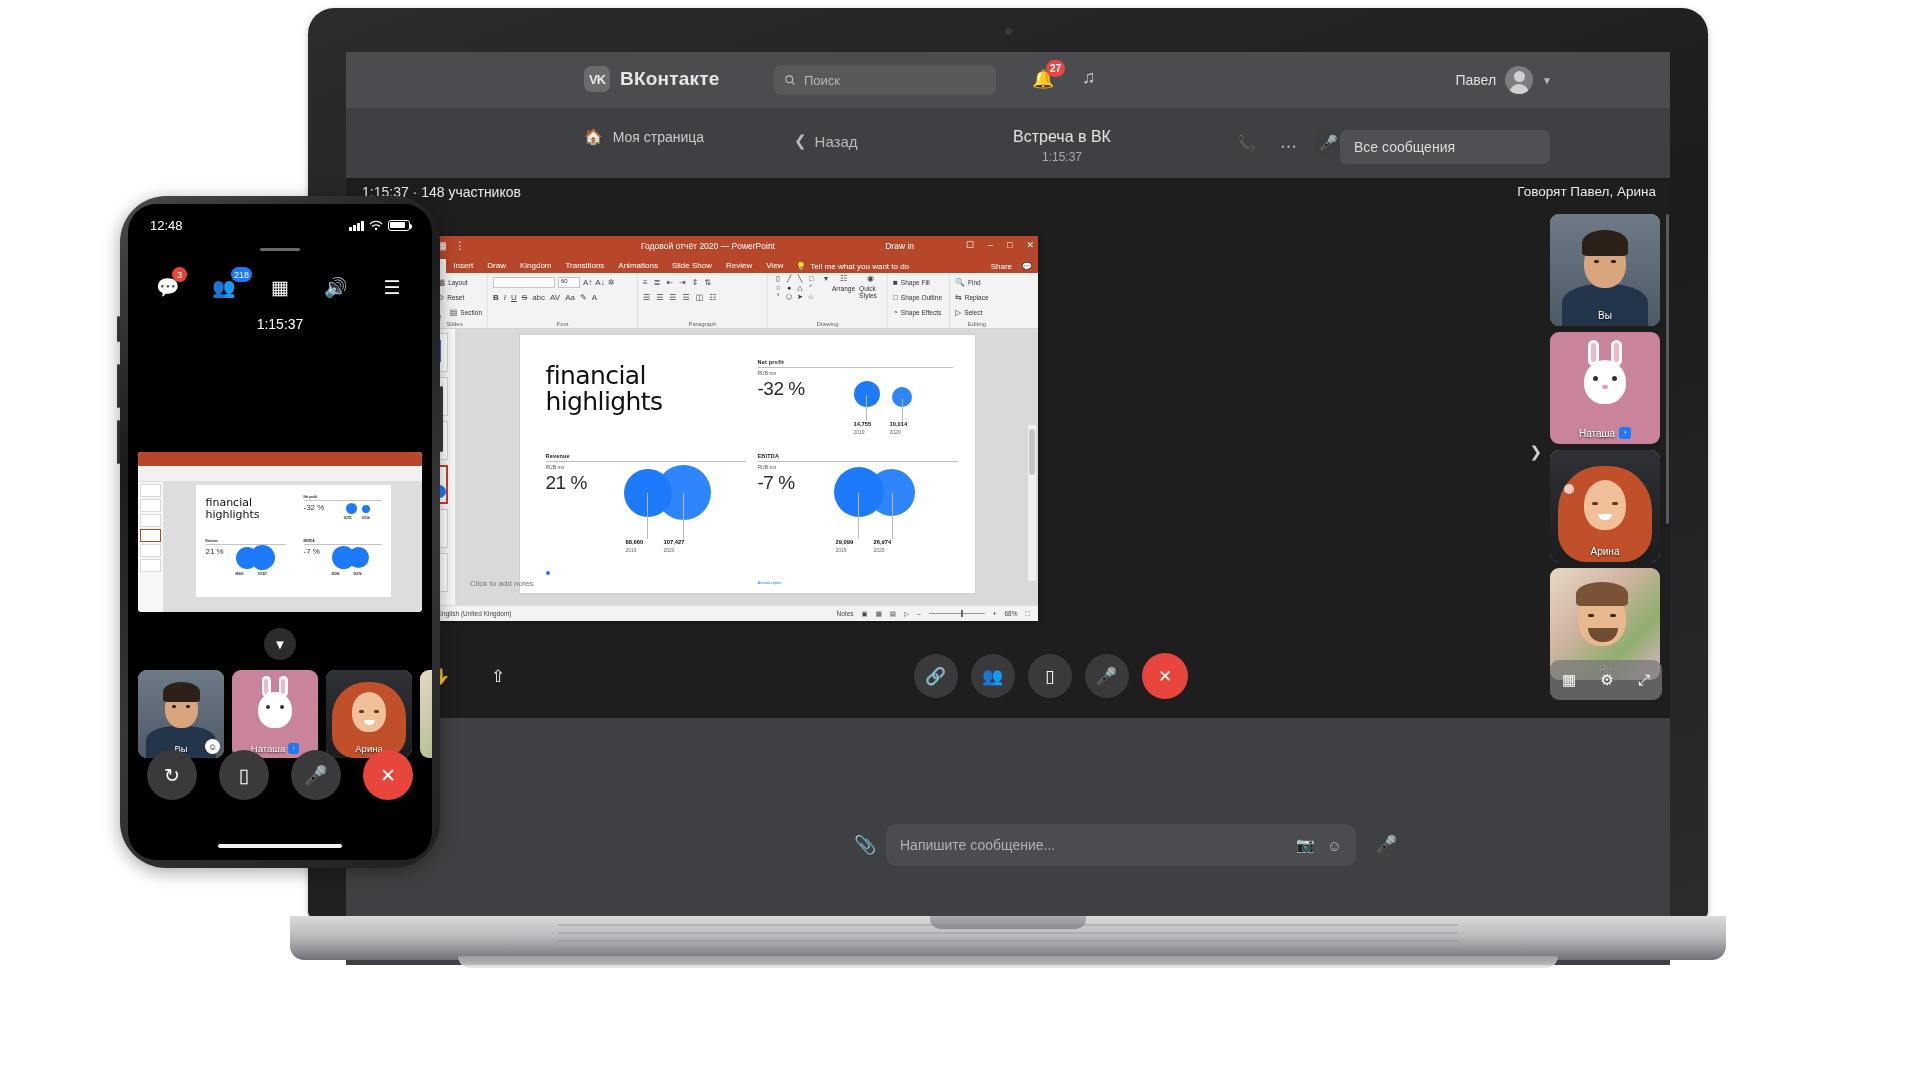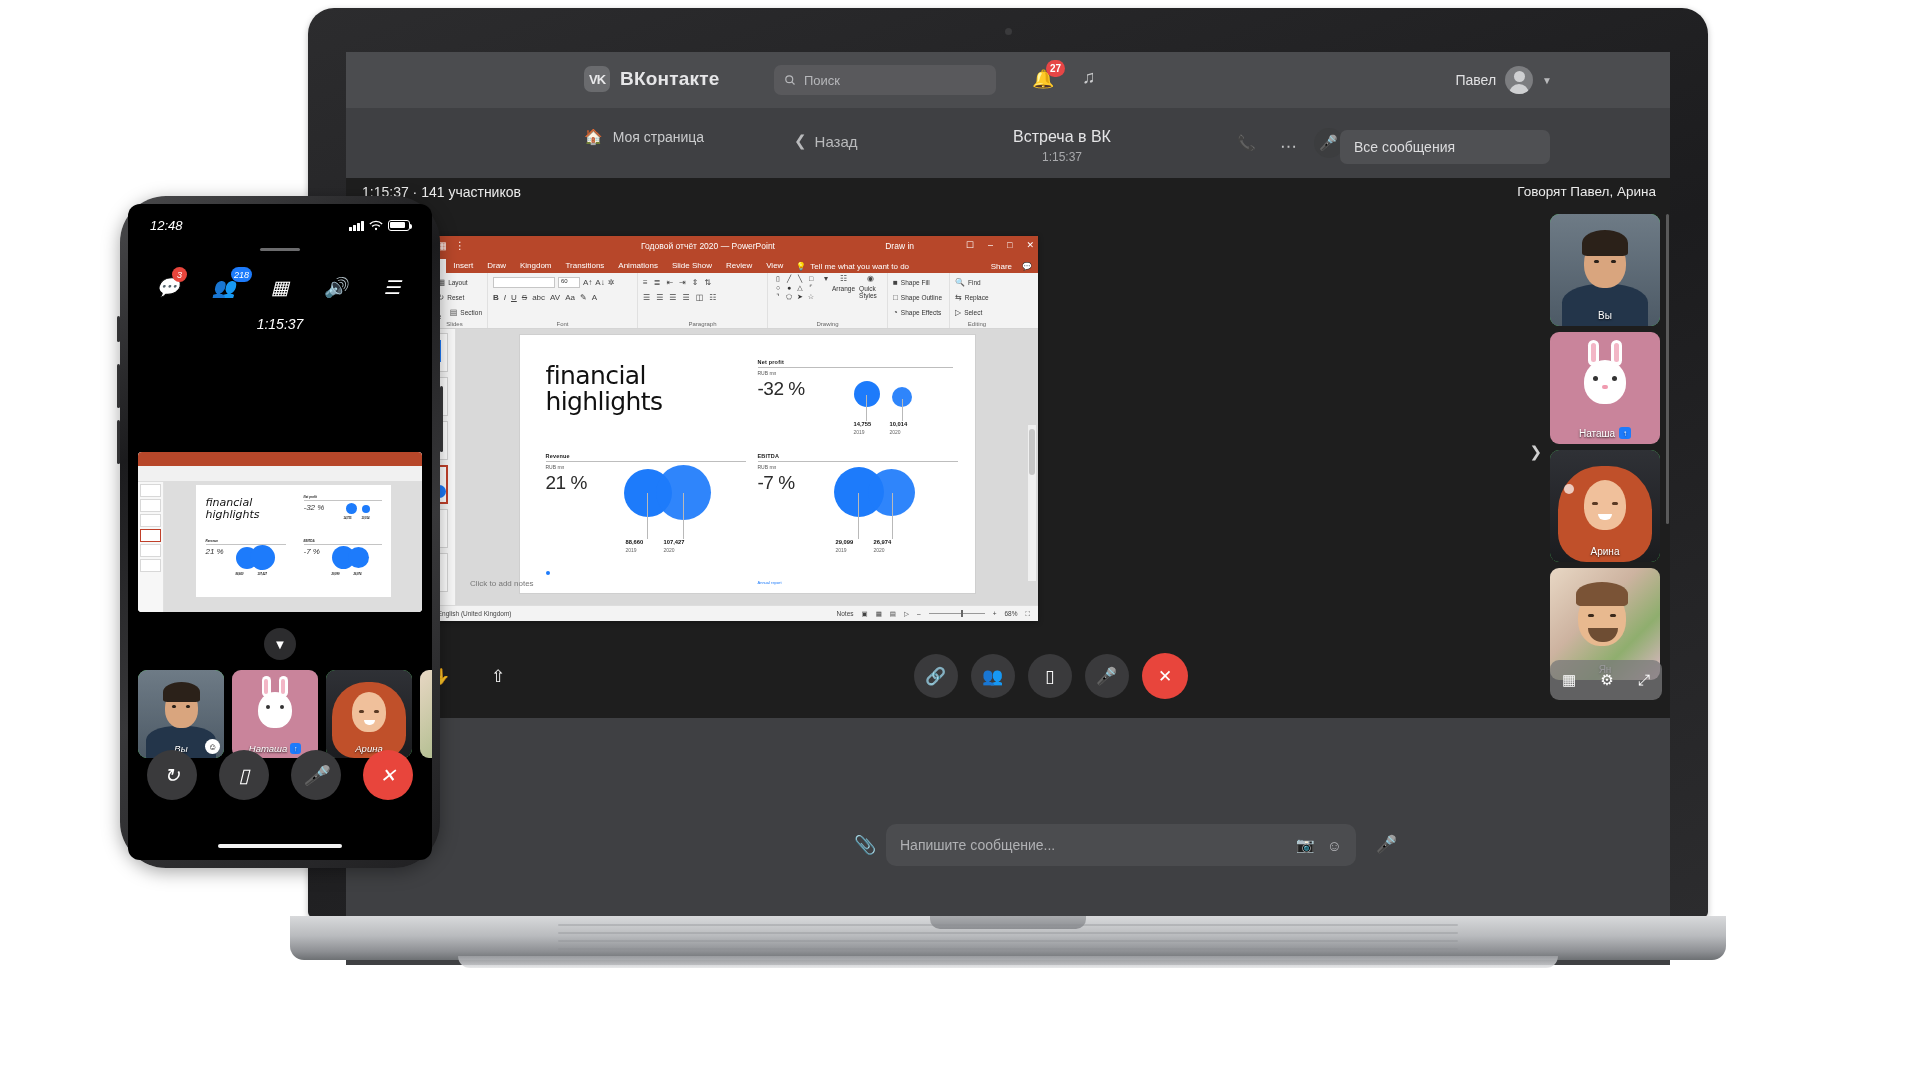--- a/index.html
+++ b/index.html
@@ -165,21 +165,21 @@
   .cbtn.flat { background: transparent; }
   .cbadge { position:absolute; left: 28px; top: -2px; min-width: 14px; height: 14px; background:#e8453c; border-radius:8px;
      color:#fff; font-size:8px; display:flex;align-items:center;justify-content:center; padding: 0 3px;}
   .rbar { position:absolute; right: 8px; bottom: 18px; width: 112px; height: 40px; background: rgba(120,120,122,.75);
      border-radius: 9px; display:flex; align-items:center; justify-content:space-around; color:#fff; font-size: 15px;}
 
   
   .phone { position:absolute; left: 120px; top: 196px; width: 320px; height: 672px; }
   .phone-frame { position:absolute; inset:0; background: linear-gradient(145deg,#4a4a4c,#1b1b1d 30%, #38383a 60%, #202022);
      border-radius: 46px; padding: 4px; box-shadow: 0 4px 18px rgba(0,0,0,.35); }
-  .phone-screen { position:absolute; left: 8px; top: 8px; right: 8px; bottom: 8px; background:#000; border-radius: 12px; overflow:hidden;font-style:italic;}
+  .phone-screen { position:absolute; left: 8px; top: 8px; right: 8px; bottom: 8px; background:#000; border-radius: 28px; overflow:hidden;}
   .phone-notch { position:absolute; left: 50%; top: 8px; margin-left: -52px; width: 104px; height: 24px; background:#000;
      border-radius: 0 0 16px 16px; z-index: 5;}
   .phone-btn { position:absolute; background:#3a3a3c; border-radius: 2px; }
 
   .ph-status { position:absolute; left:0; right:0; top: 10px; height: 22px; display:flex; align-items:center;
      justify-content:space-between; padding: 0 22px; color:#fff; font-size: 13px; z-index: 6;}
   .ph-stat-right { display:flex; align-items:center; gap: 5px; font-size: 11px;}
   .batt { width: 22px; height: 11px; border:1.3px solid #fff; border-radius:3px; position:relative;}
   .batt::after{content:"";position:absolute;left:1.3px;top:1.3px;bottom:1.3px;right:4px;background:#fff;border-radius:1px;}
   .batt::before{content:"";position:absolute;right:-3.4px;top:3px;width:2px;height:5px;background:#fff;border-radius:0 2px 2px 0;}
@@ -296,21 +296,21 @@
           <div class="vk-compose">
             <span class="ph2">Напишите сообщение...</span>
             <span class="ic">📷</span>
             <span class="ic">☺</span>
           </div>
           <div class="vk-mic2">🎤</div>
         </div>
 
         <div class="call">
           <div class="call-top">
-            <div class="call-timer">1:15:37 · 141 участников</div>
+            <div class="call-timer">1:15:37 · 148 участников</div>
             <div class="call-speaking">Говорят Павел, Арина</div>
           </div>
 
           <div class="ppt">
             <div class="ppt-title">
               <div class="ppt-qat">
                 <span>💾</span>
                 <span>↶</span>
                 <span>↷</span>
                 <span>▦</span>

